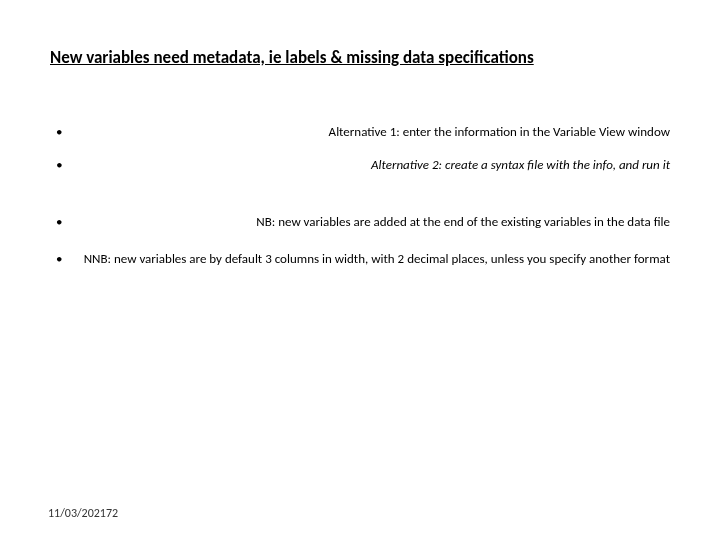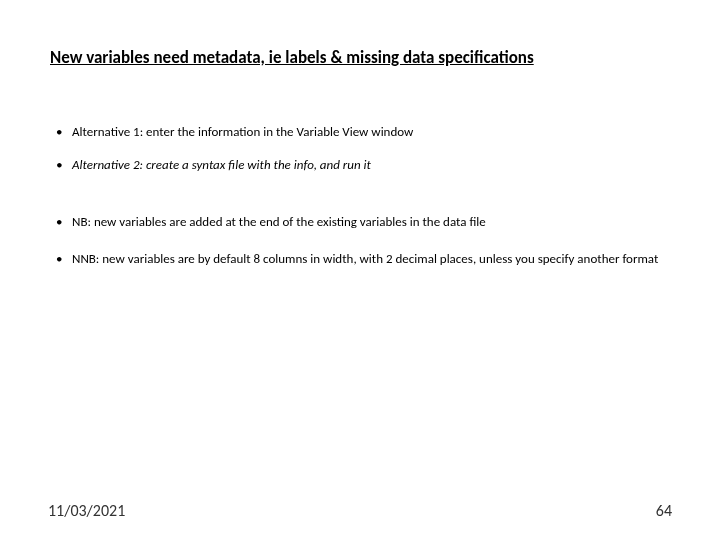--- a/index.html
+++ b/index.html
@@ -1,34 +1,34 @@
 <!DOCTYPE html>
 <html><head>
 <meta charset="utf-8">
 <style>
   * { margin: 0; padding: 0; box-sizing: border-box; }
   html, body { width: 720px; height: 540px; background: #fff; font-family: Calibri, Arial, sans-serif; color: #000; }
   .slide { position: relative; width: 720px; height: 540px; padding: 48px 50px 0 50px; }
   .title { font-size: 17px; font-weight: 700; text-decoration: underline; line-height: 1.2; margin-bottom: 56px; }
-  .bullets { list-style: none; }
+  .bullets { list-style: none; text-align: right; }
   .bullets li { position: relative; padding-left: 22px; font-size: 13px; line-height: 1.3; }
   .bullets li::before { content: "•"; position: absolute; left: 6px; top: 0; font-size: 13px; }
   .gap-sm { margin-bottom: 16px; }
   .gap-lg { margin-bottom: 40px; font-style: italic; }
   .gap-md { margin-bottom: 20px; }
-  .footer { position: absolute; bottom: 20px; left: 0; width: 100%; padding: 0 48px; display: flex; justify-content: space-between; font-size: 16px; color: #333; }
+  .footer { position: absolute; bottom: 20px; left: 0; width: 100%; padding: 0 48px; display: flex; font-size: 12px; color: #333; }
 </style>
 </head>
 <body>
 
 <div class="slide">
   <h1 class="title">New variables need metadata, ie labels &amp; missing data specifications</h1>
   <ul class="bullets">
     <li class="gap-sm">Alternative 1: enter the information in the Variable View window</li>
     <li class="gap-lg">Alternative 2: create a syntax file with the info, and run it</li>
     <li class="gap-md">NB: new variables are added at the end of the existing variables in the data file</li>
-    <li>NNB: new variables are by default 8 columns in width, with 2 decimal places, unless you specify another format</li>
+    <li>NNB: new variables are by default 3 columns in width, with 2 decimal places, unless you specify another format</li>
   </ul>
   <div class="footer">
     <span>11/03/2021</span>
-    <span>64</span>
+    <span>72</span>
   </div>
 </div>
 
 </body></html>

